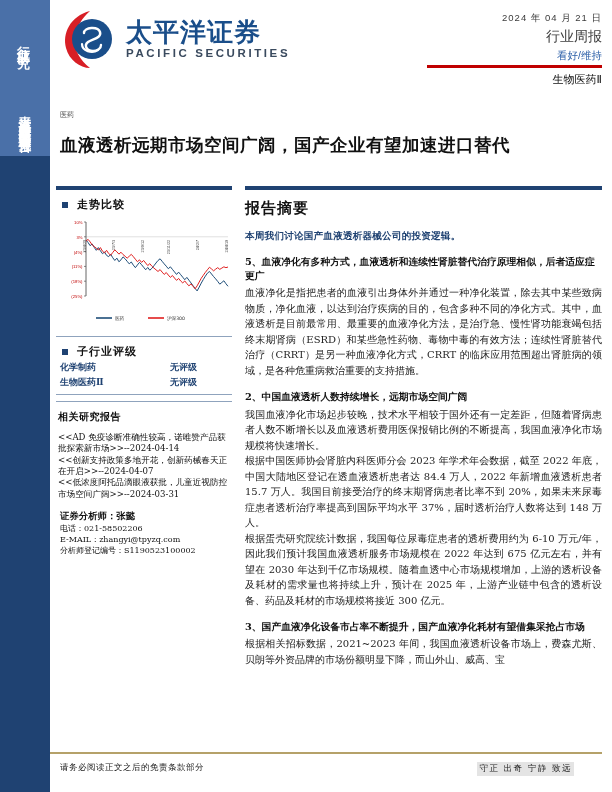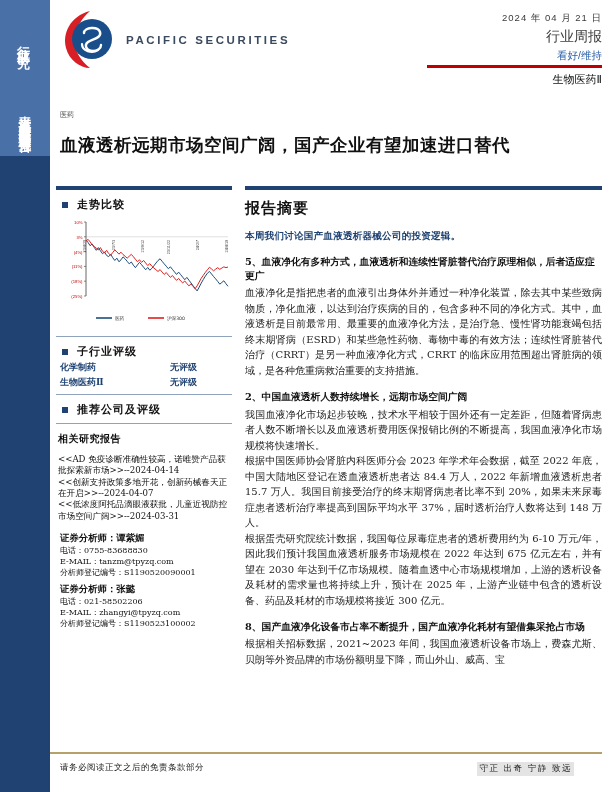--- a/index.html
+++ b/index.html
@@ -356,20 +356,21 @@
       <div class="logo-mark">
         <svg width="58" height="62" viewBox="0 0 58 62" xmlns="http://www.w3.org/2000/svg">
           <path d="M30 3 C10 8, 2 26, 6 40 C9 52, 20 60, 30 60 C20 52, 14 42, 15 31 C16 19, 22 10, 30 3 Z" fill="#d81f26"></path>
           <circle cx="32" cy="31" r="20" fill="#1a4e8a"></circle>
           <path d="M32 16 a15 15 0 1 0 0 30 a15 15 0 1 0 0 -30 Z" fill="#ffffff" opacity="0"></path>
           <path d="M24 25 C24 19, 38 18, 40 24 C42 30, 32 31, 28 34 C24 37, 26 43, 33 43 C38 43, 41 40, 41 37" fill="none" stroke="#ffffff" stroke-width="2.4" stroke-linecap="round"></path>
           <path d="M22 36 C22 43, 32 46, 38 42" fill="none" stroke="#ffffff" stroke-width="2.2" stroke-linecap="round"></path>
         </svg>
       </div>
       <div class="logo-text">
+        <div class="logo-cn">太平洋证券</div>
         <div class="logo-en">PACIFIC SECURITIES</div>
       </div>
     </div>
 
     <div class="meta">
       <div class="meta-date">2024 年 04 月 21 日</div>
       <div class="meta-type">行业周报</div>
       <div class="meta-rating">看好/维持</div>
       <div class="meta-rule"></div>
       <div class="meta-industry">生物医药Ⅱ</div>
@@ -433,41 +434,31 @@
         </tr>
         <tr>
           <td>生物医药Ⅱ</td>
           <td class="val">无评级</td>
         </tr>
       </tbody>
     </table>
 
     <div class="thin-rule" style="margin-top:3px;"></div>
 
-    <div class="sec-head">
-      <span class="sec-bullet"></span>
-      <span class="sec-title">推荐公司及评级</span>
-    </div>
 
     <div class="thin-rule" style="margin-top:6px;"></div>
 
     <div class="related-head">相关研究报告</div>
     <div class="related-list">
       <div class="related-item">&lt;&lt;AD 免疫诊断准确性较高，诺唯赞产品获批探索新市场&gt;&gt;--2024-04-14</div>
       <div class="related-item">&lt;&lt;创新支持政策多地开花，创新药械春天正在开启&gt;&gt;--2024-04-07</div>
       <div class="related-item">&lt;&lt;低浓度阿托品滴眼液获批，儿童近视防控市场空间广阔&gt;&gt;--2024-03-31</div>
     </div>
 
     <div class="analyst-block">
-      <div>
-        <div class="analyst-name">证券分析师：谭紫媚</div>
-        <div class="analyst-line">电话：0755-83688830</div>
-        <div class="analyst-line">E-MAIL：tanzm@tpyzq.com</div>
-        <div class="analyst-line">分析师登记编号：S1190520090001</div>
-      </div>
       <div>
         <div class="analyst-name">证券分析师：张懿</div>
         <div class="analyst-line">电话：021-58502206</div>
         <div class="analyst-line">E-MAIL：zhangyi@tpyzq.com</div>
         <div class="analyst-line">分析师登记编号：S1190523100002</div>
       </div>
     </div>
   </div>
 
   <div class="rightcol">
@@ -482,21 +473,21 @@
     </div>
 
     <div>
       <div class="sec-num-head">2、中国血液透析人数持续增长，远期市场空间广阔</div>
       <div class="body-p">我国血液净化市场起步较晚，技术水平相较于国外还有一定差距，但随着肾病患者人数不断增长以及血液透析费用医保报销比例的不断提高，我国血液净化市场规模将快速增长。</div>
       <div class="body-p" style="margin-top:0;">根据中国医师协会肾脏内科医师分会 2023 年学术年会数据，截至 2022 年底，中国大陆地区登记在透血液透析患者达 84.4 万人，2022 年新增血液透析患者 15.7 万人。我国目前接受治疗的终末期肾病患者比率不到 20%，如果未来尿毒症患者透析治疗率提高到国际平均水平 37%，届时透析治疗人数将达到 148 万人。</div>
       <div class="body-p" style="margin-top:0;">根据蛋壳研究院统计数据，我国每位尿毒症患者的透析费用约为 6-10 万元/年，因此我们预计我国血液透析服务市场规模在 2022 年达到 675 亿元左右，并有望在 2030 年达到千亿市场规模。随着血透中心市场规模增加，上游的透析设备及耗材的需求量也将持续上升，预计在 2025 年，上游产业链中包含的透析设备、药品及耗材的市场规模将接近 300 亿元。</div>
     </div>
 
     <div>
-      <div class="sec-num-head">8、国产血液净化设备市占率不断提升，国产血液净化耗材有望借集采抢占市场</div>
+      <div class="sec-num-head">3、国产血液净化设备市占率不断提升，国产血液净化耗材有望借集采抢占市场</div>
       <div class="body-p">根据相关招标数据，2021~2023 年间，我国血液透析设备市场上，费森尤斯、贝朗等外资品牌的市场份额明显下降，而山外山、威高、宝</div>
     </div>
   </div>
 
   <div class="footer-rule"></div>
   <div class="footer-left">请务必阅读正文之后的免责条款部分</div>
   <div class="footer-right">守正 出奇 宁静 致远</div>
 
 </div>
 

